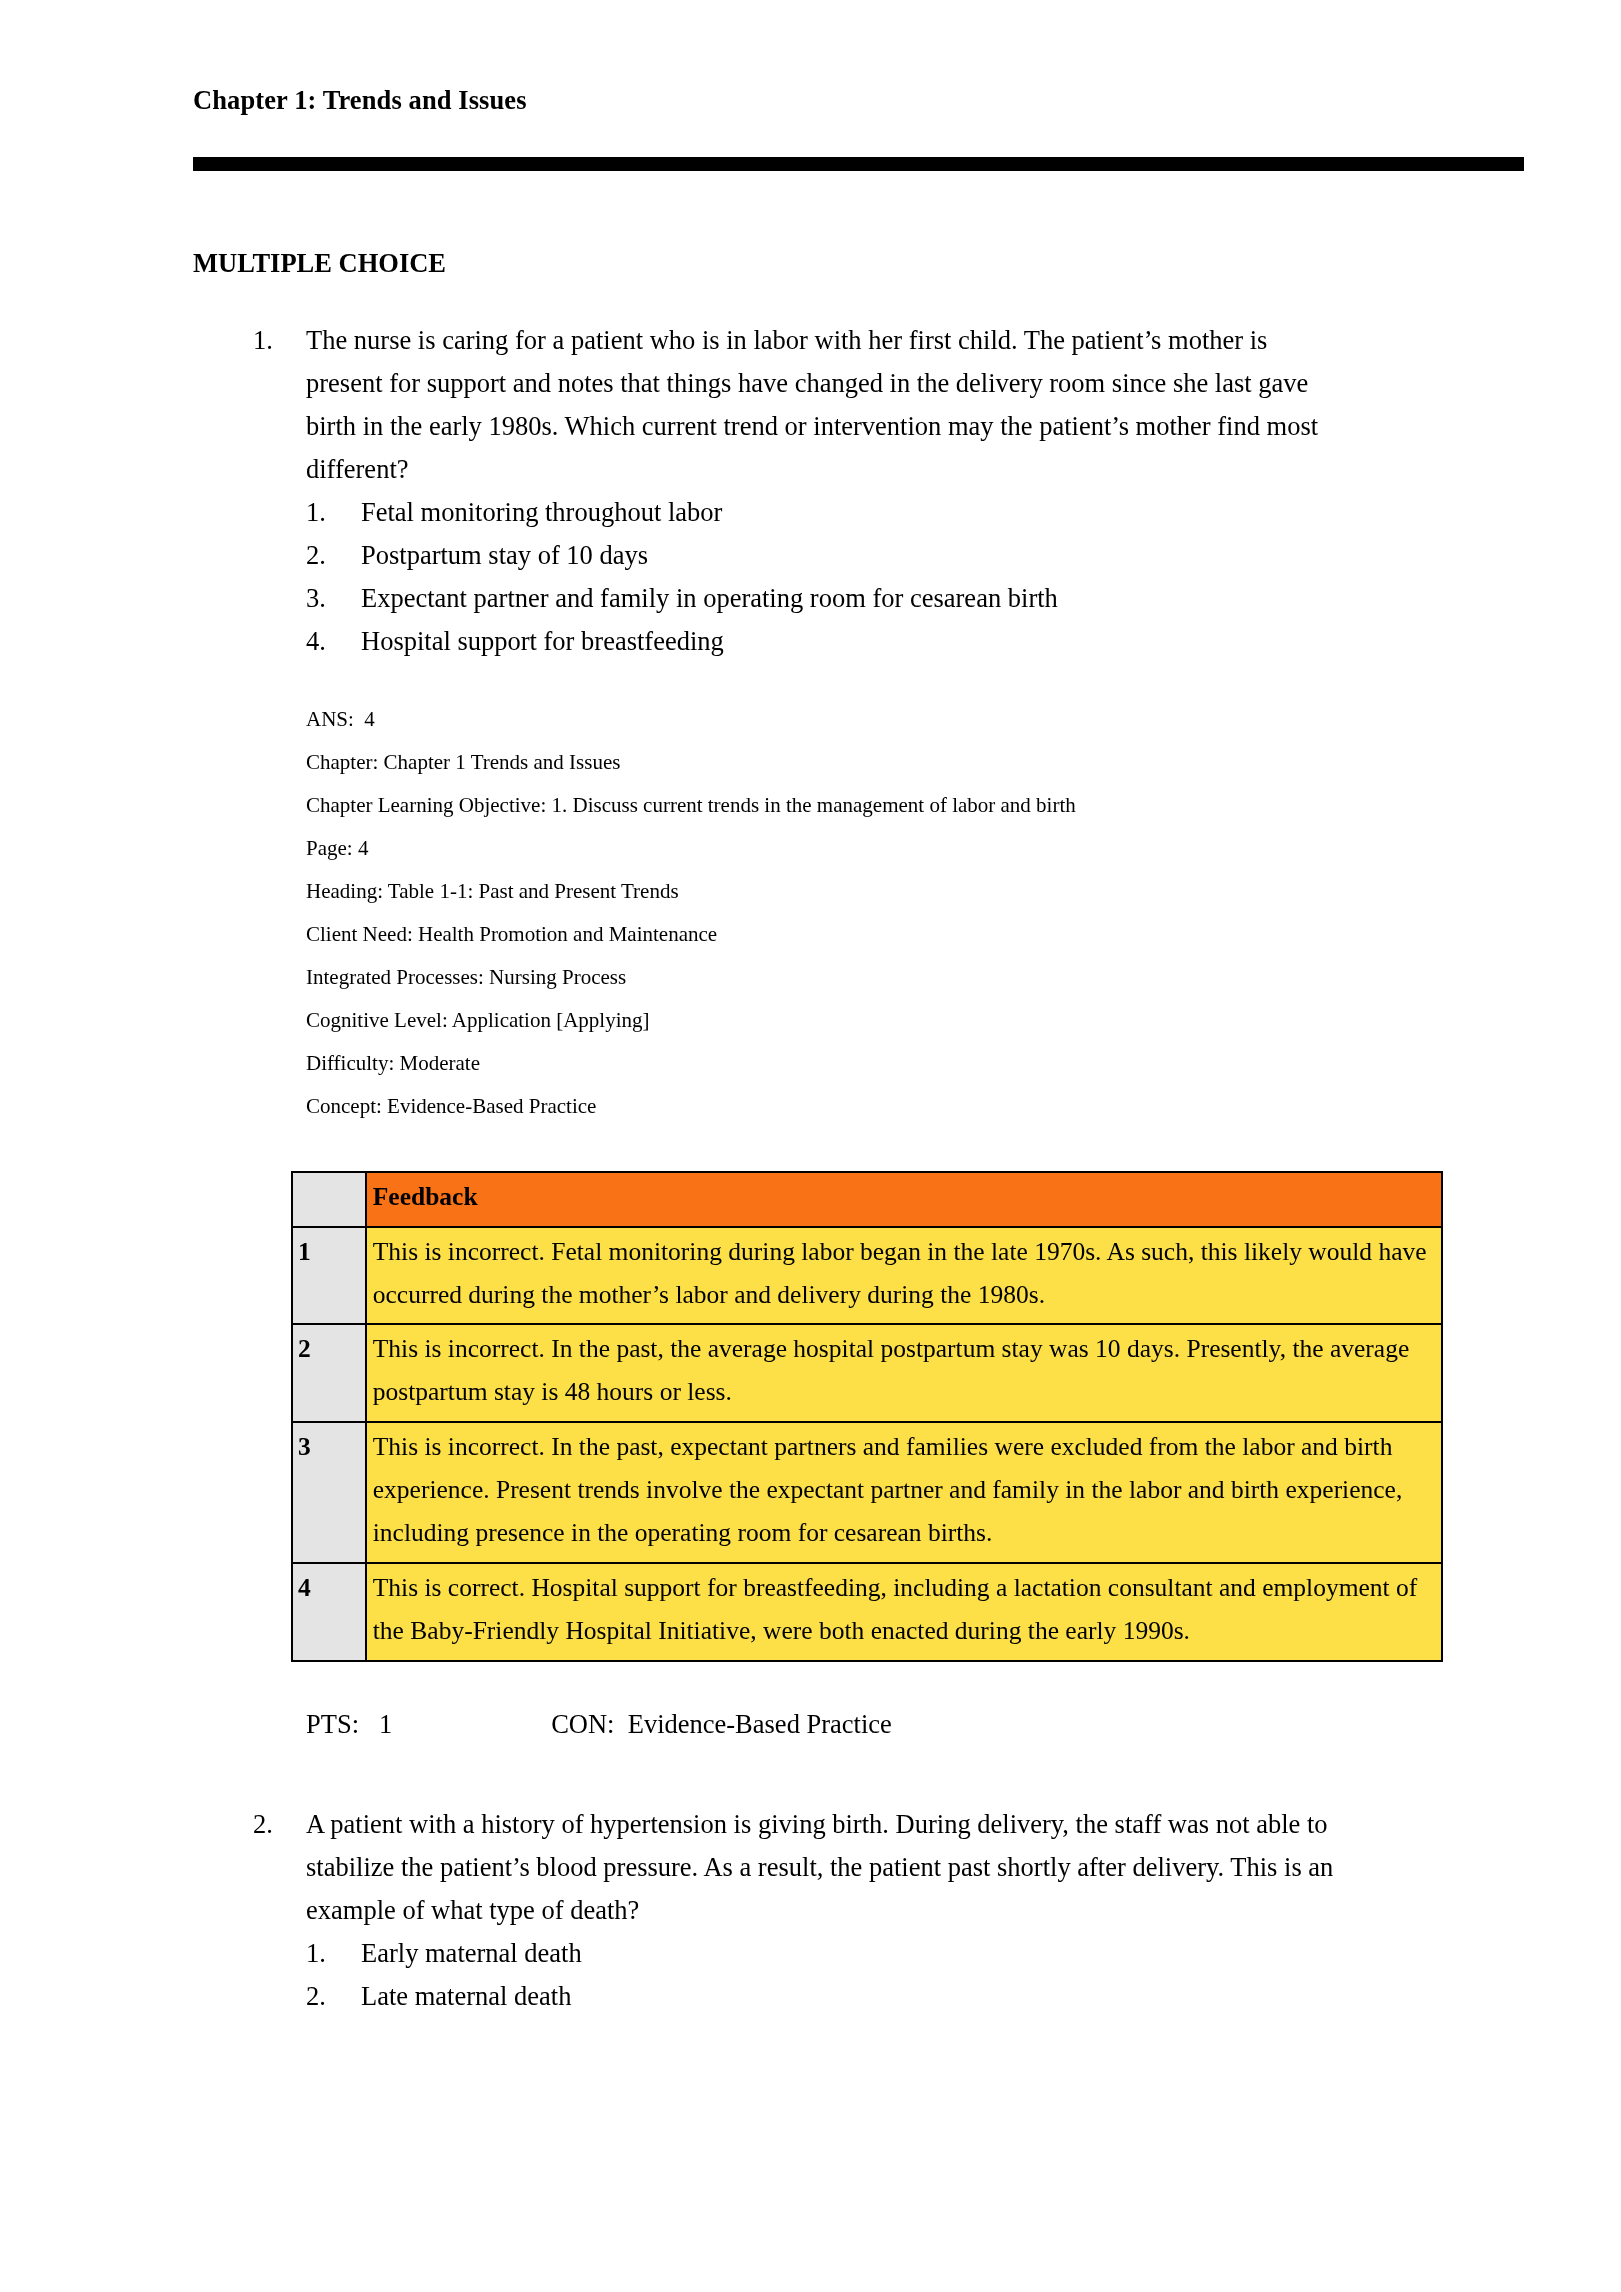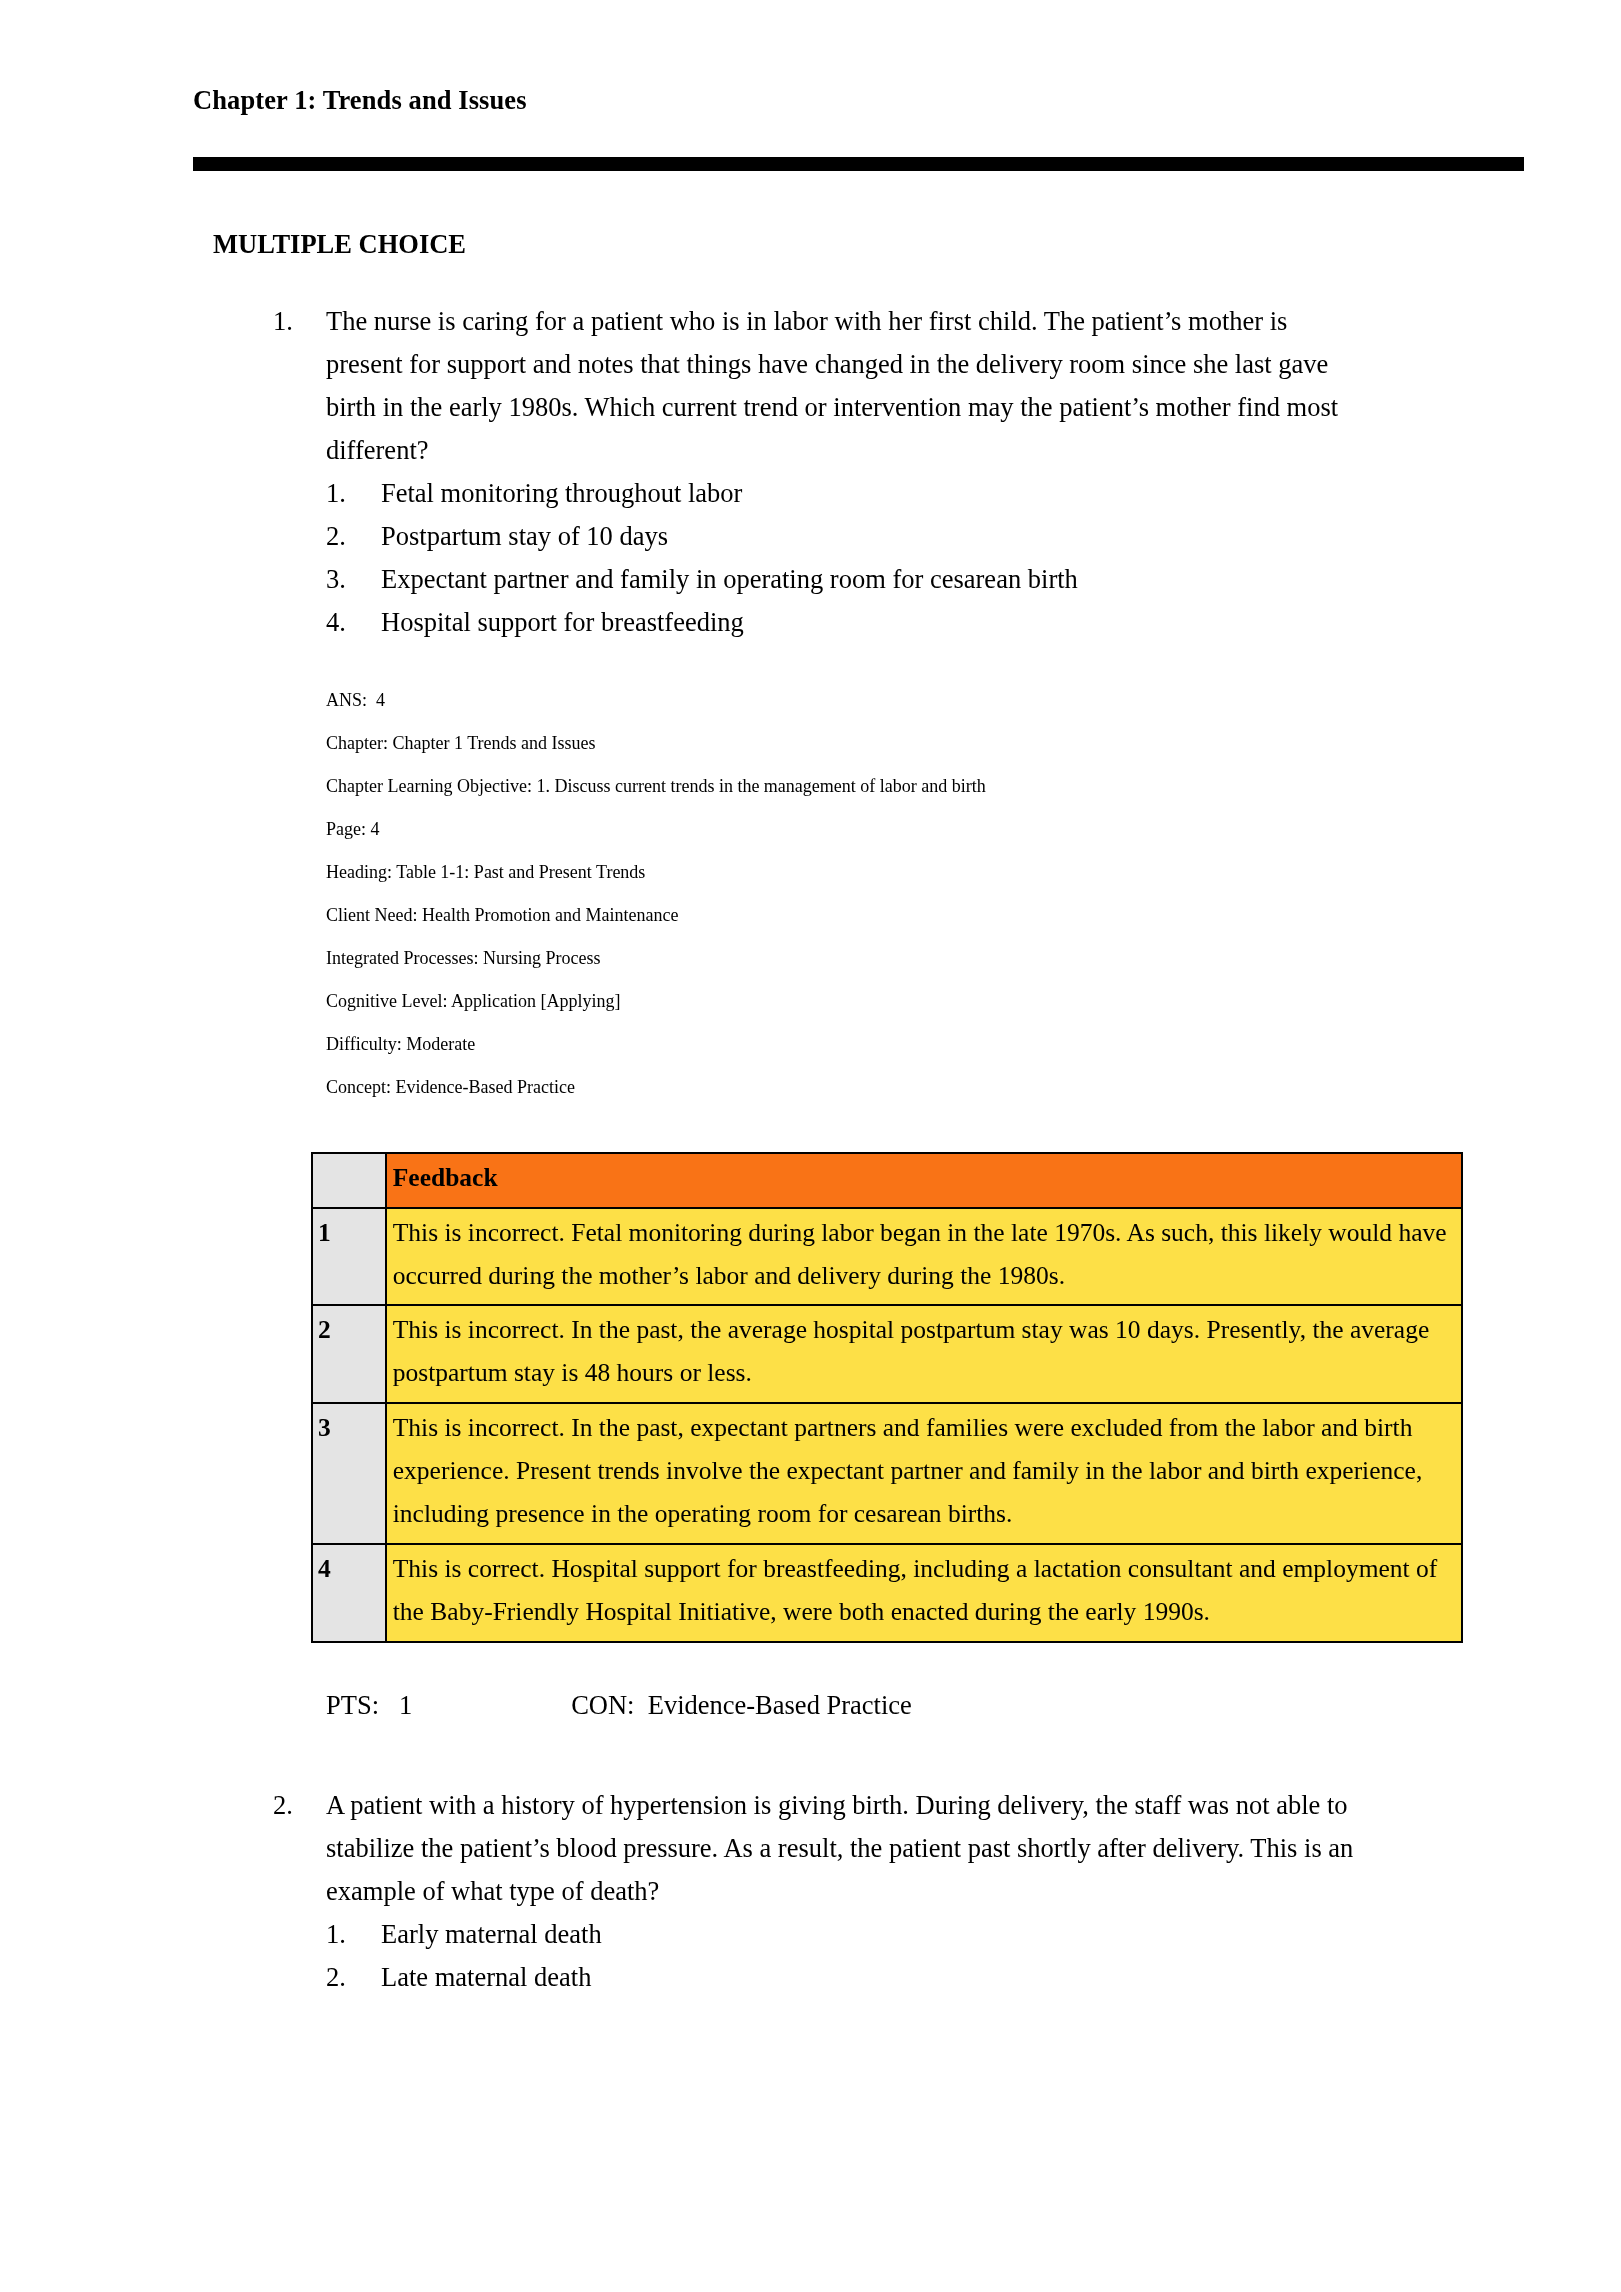--- a/index.html
+++ b/index.html
@@ -40,23 +40,22 @@
     top: 157px;
     width: 1331px;
     height: 13.7px;
     background: #000000;
   }
 
   
   .content {
     position: absolute;
     left: 0;
-    top: 229px;
+    top: 248px;
     width: 1495px;
-    margin-left: 20px;
   }
   .section-title {
     margin: 0 0 0 193px;
     font-size: 26.5px;
     font-weight: bold;
     line-height: 1.2;
   }
 
   
   .qlist {
@@ -102,21 +101,21 @@
     left: 0;
     top: 0;
     width: 41px;
   }
 
   
   .meta {
     margin-top: 35px;
   }
   .meta-line {
-    font-size: 18px;
+    font-size: 21px;
     line-height: 43px;
     white-space: pre;
   }
 
   
   .fb-wrap {
     margin-top: 43px;
     margin-left: 291px;
     width: 1152px;
   }

